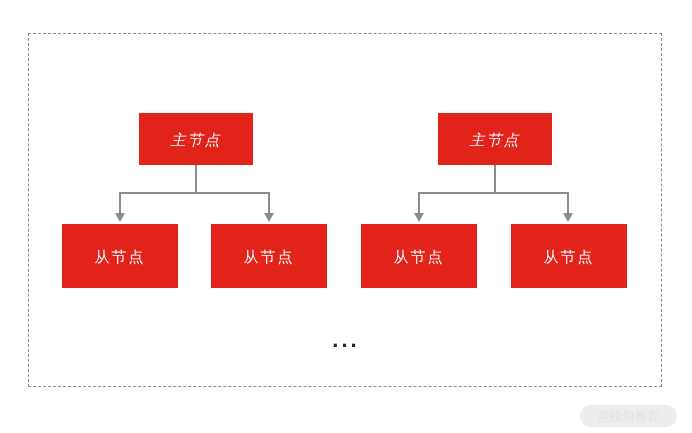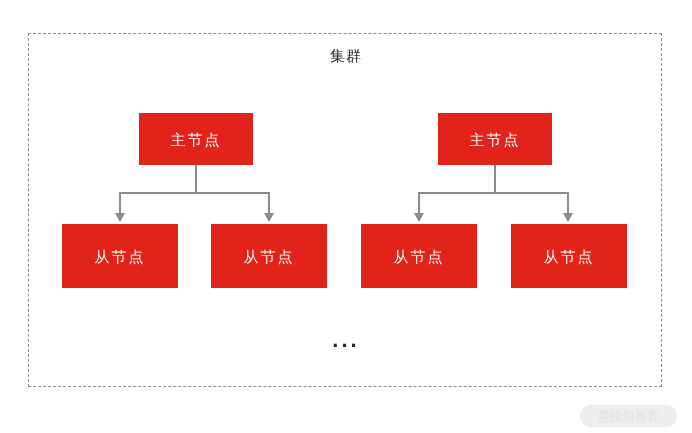--- a/index.html
+++ b/index.html
@@ -55,20 +55,21 @@
     justify-content: center;
     color: #ffffff;
     font-size: 15px;
     letter-spacing: 2px;
     line-height: 1;
     user-select: none;
   }
   .node-master {
     width: 114px;
     height: 52px;
+    font-style: italic;
   }
   .node-slave {
     width: 116px;
     height: 64px;
   }
 
   
   #node-master-left   { left: 139px; top: 113px; }
   #node-master-right  { left: 438px; top: 113px; }
   #node-slave-1       { left: 62px;  top: 224px; }
@@ -142,21 +143,20 @@
     user-select: none;
   }
 </style>
 </head>
 <body style="background: rgb(255, 255, 255);">
 
 <div id="diagram-canvas">
 
   <div class="cluster-box" style="border-color: rgb(140, 140, 140); border-style: dashed;"></div>
 
-  <div class="cluster-title" style="color: rgb(38, 38, 38);">集群</div>
 
   <div class="conn conn-v" id="stem-left" style="background: rgb(140, 140, 140);"></div>
   <div class="conn conn-h" id="bar-left" style="background: rgb(140, 140, 140);"></div>
   <div class="conn conn-v" id="drop-left-1" style="background: rgb(140, 140, 140);"></div>
   <div class="conn conn-v" id="drop-left-2" style="background: rgb(140, 140, 140);"></div>
   <div class="arrow" id="arrow-left-1" style="border-top-color: rgb(140, 140, 140);"></div>
   <div class="arrow" id="arrow-left-2" style="border-top-color: rgb(140, 140, 140);"></div>
 
   <div class="conn conn-v" id="stem-right" style="background: rgb(140, 140, 140);"></div>
   <div class="conn conn-h" id="bar-right" style="background: rgb(140, 140, 140);"></div>

